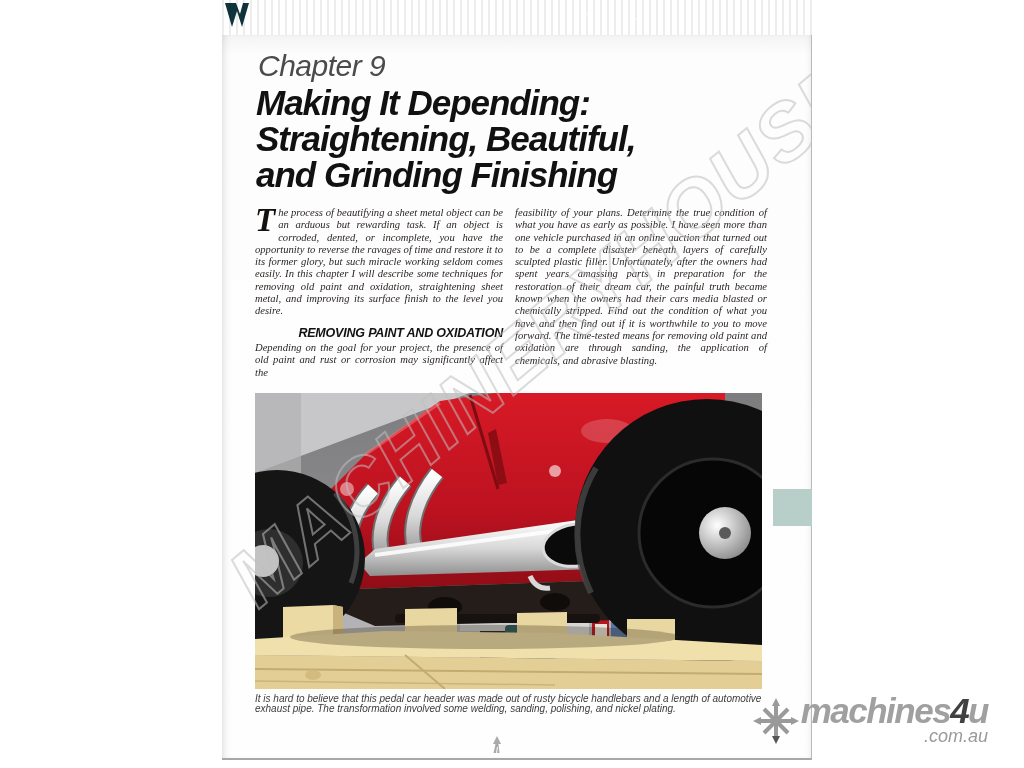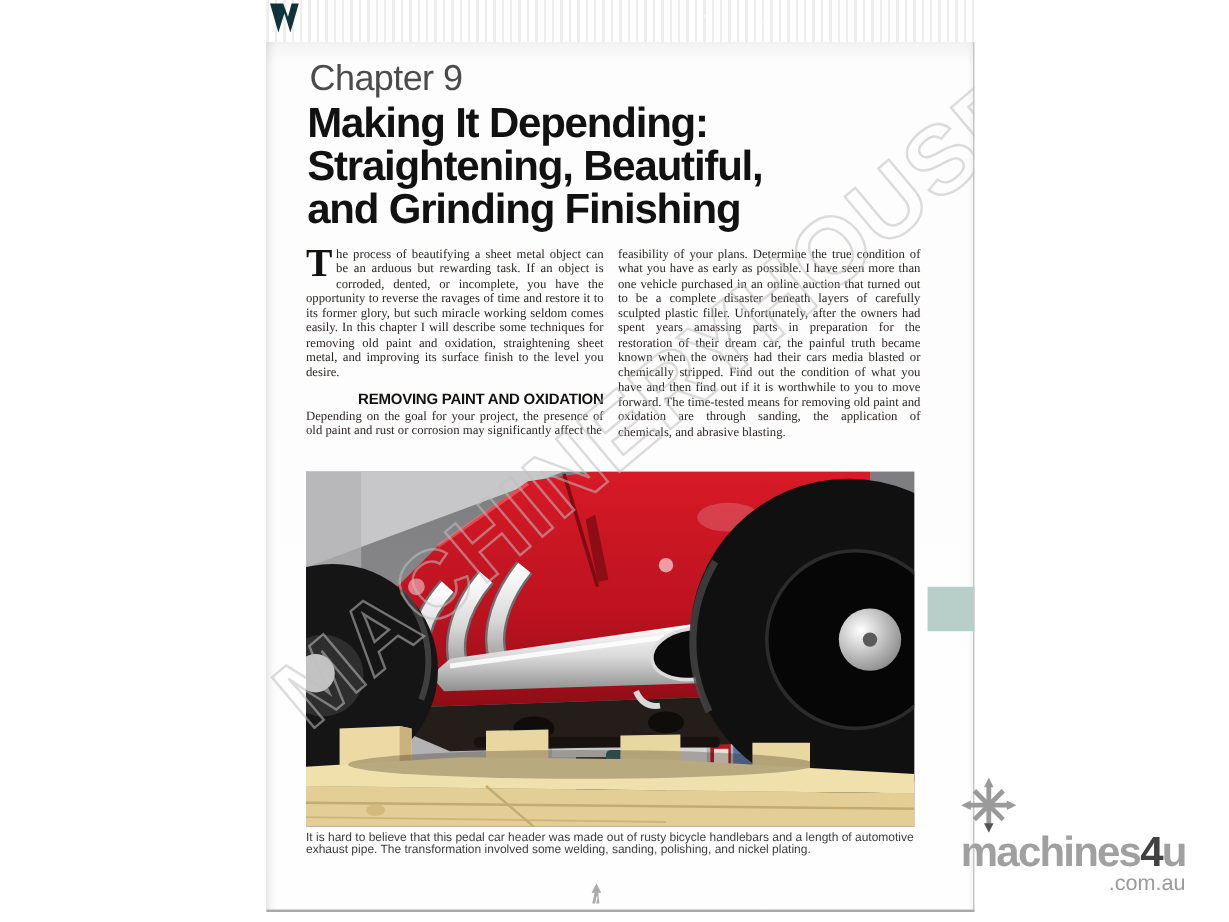--- a/index.html
+++ b/index.html
@@ -1,18 +1,18 @@
 <!DOCTYPE html>
 <html><head>
 <meta charset="utf-8">
 <style>
   * { margin:0; padding:0; box-sizing:border-box; }
   html,body { width:1024px; height:768px; background:#ffffff; overflow:hidden;
               font-family:"Liberation Sans", sans-serif; }
-  .stage { position:relative; width:1024px; height:768px; background:#fff; }
+  .stage { position:relative; width:1024px; height:768px; background:#fff;font-style:italic; }
 
   
   .cover-strip { position:absolute; left:222px; top:0; width:590px; height:35px;
     background:linear-gradient(90deg,
       #17424c 0%, #27606f 3%, #3b7d8d 8%, #6ea8b2 14%, #9cc2c8 21%,
       #c6d7d8 28%, #d8dcda 33%, #ccccc8 38%, #bdb3a8 45%, #d2cabf 52%,
       #dcd7cf 58%, #c5bcb0 64%, #8d7labb 68%, #8a7264 70%, #5d4437 78%,
       #4c352a 86%, #563d30 93%, #3e2b23 100%);
   }
   .cover-strip::after { content:""; position:absolute; inset:0;
@@ -60,21 +60,21 @@
   .edge-tab { position:absolute; left:551px; top:454px; width:39px; height:37px;
     background:#b7cec9; }
 
   .ornament { position:absolute; left:268px; top:701px; opacity:.85; }
 
   
   .wm { position:absolute; left:222px; top:0; width:590px; height:760px;
     pointer-events:none; }
 
   
-  .m4u { position:absolute; right:36px; bottom:21px; display:flex; align-items:flex-start;flex-direction:column; }
+  .m4u { position:absolute; right:36px; bottom:21px; display:flex; align-items:flex-start; }
   .m4u-icon { margin-top:4px; margin-right:2px; }
   .m4u-text { display:flex; flex-direction:column; align-items:flex-end; }
   .m4u-name { font-size:35px; font-weight:bold; letter-spacing:-1.5px; line-height:34px; }
   .m4u-name .g { color:#a0a0a0; }
   .m4u-name .d { color:#414141; }
   .m4u-domain { font-size:18px; color:#9a9a9a; letter-spacing:0; margin-top:-2px; }
 </style>
 </head>
 <body>
 

